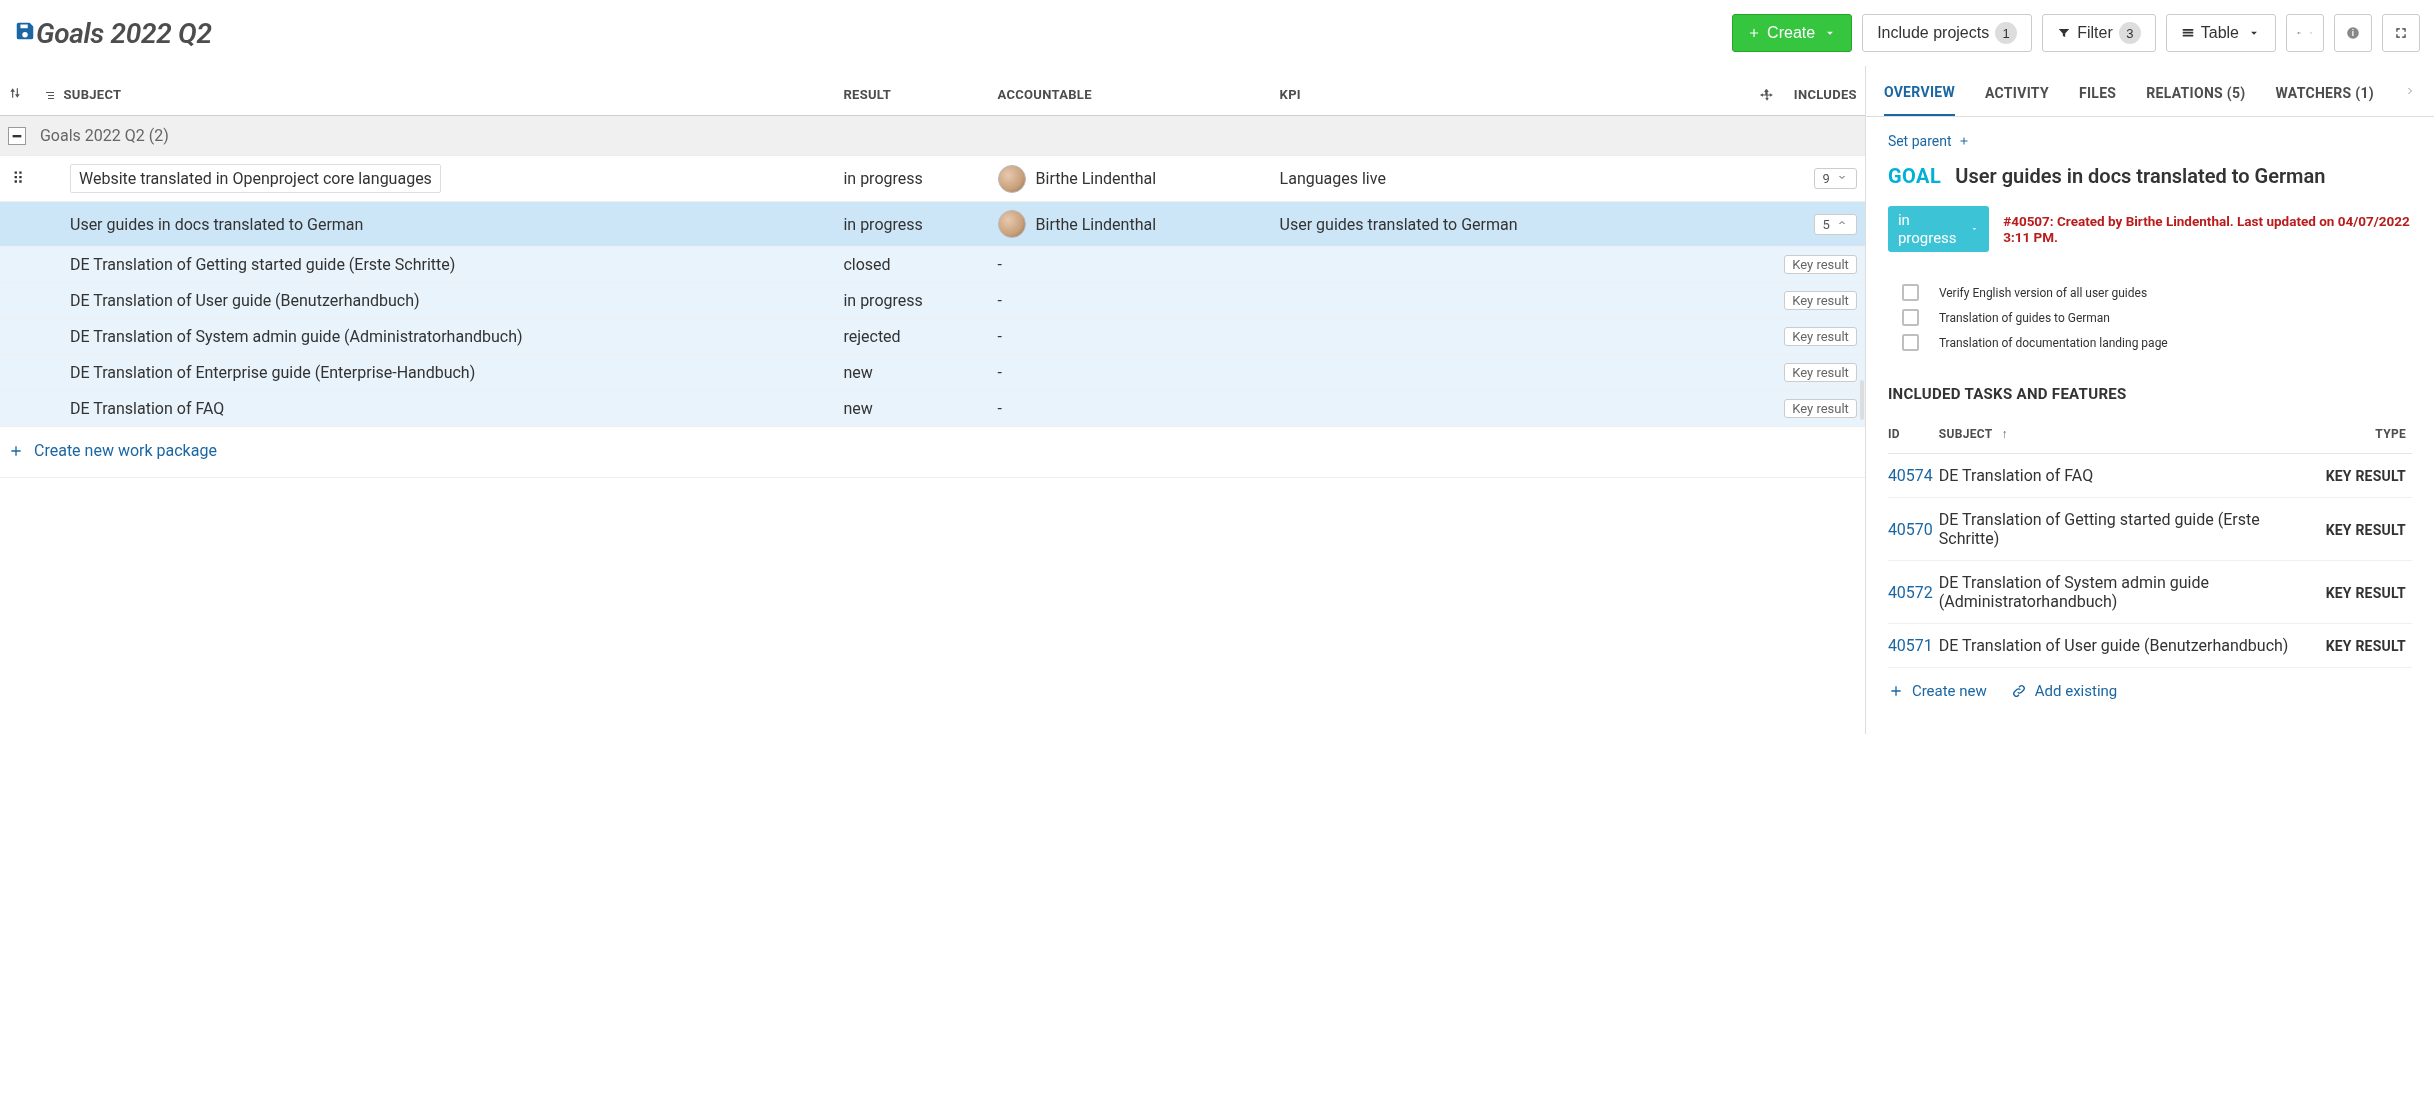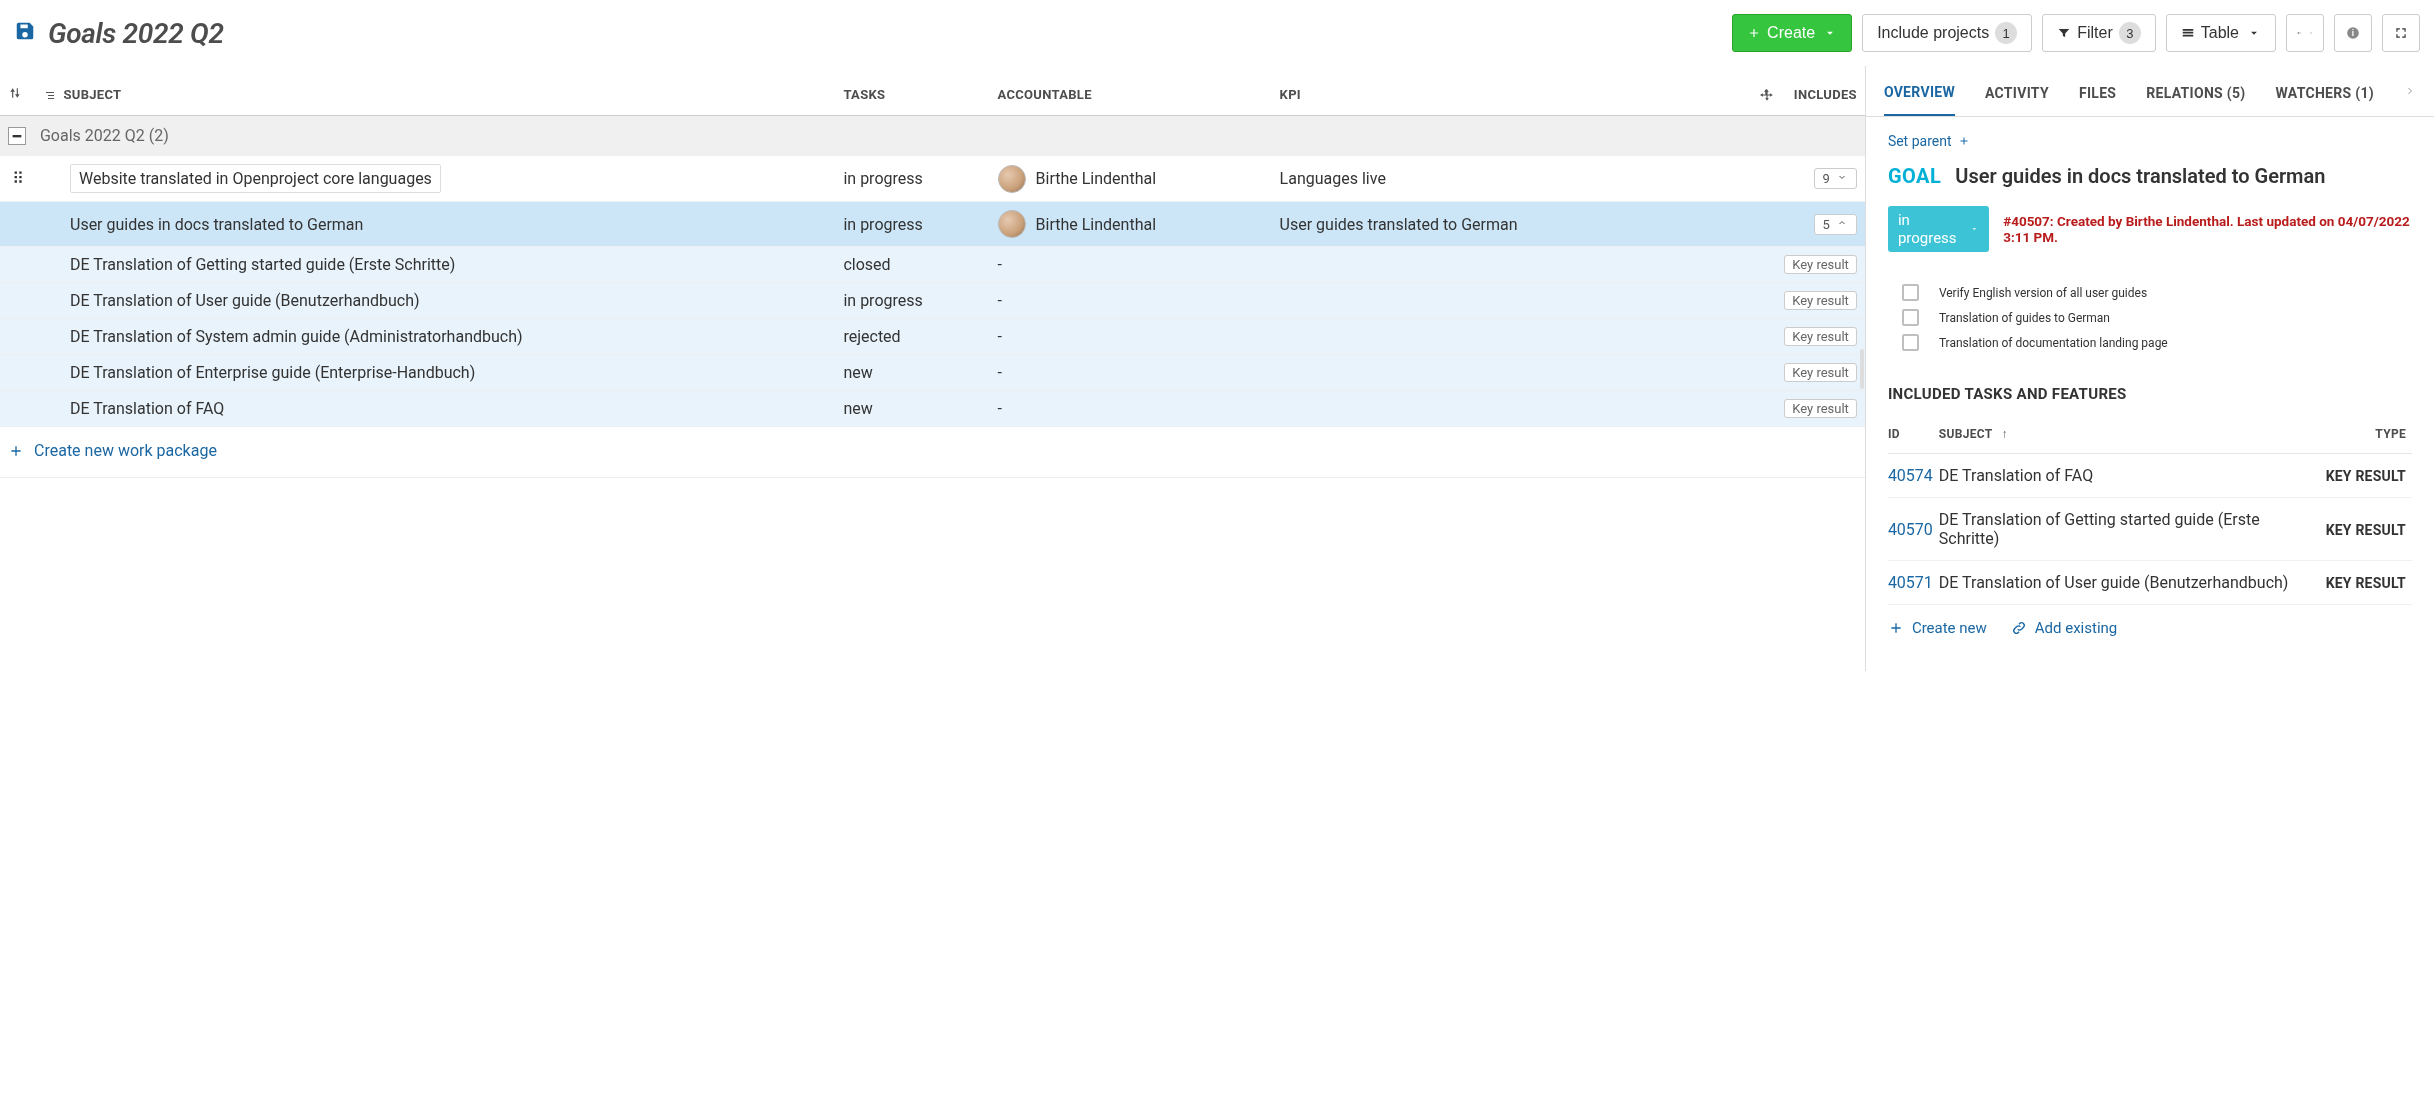--- a/index.html
+++ b/index.html
@@ -1,21 +1,21 @@
 <!DOCTYPE html>
 <html><head>
 <meta charset="utf-8">
 <style>
   * { box-sizing: border-box; margin: 0; padding: 0; }
   html, body { font-family: -apple-system, BlinkMacSystemFont, "Segoe UI", Roboto, "Helvetica Neue", Arial, sans-serif; font-size: 16px; color: #333; background: #fff; }
   .app { width: 100%; }
 
   
   .top-bar { display: flex; align-items: center; justify-content: space-between; padding: 14px 14px 14px 14px; }
-  .top-left { display: flex; align-items: center; gap: 12px; }
+  .top-left { display: flex; align-items: center; gap: 0; }
   .top-left .title { font-size: 28px; font-style: italic; font-weight: 600; color: #4d4d4d; letter-spacing: -0.3px; }
   .save-icon svg { width: 22px; height: 22px; fill: #1a67a3; }
   .top-right { display: flex; align-items: center; gap: 10px; }
   .btn { display: inline-flex; align-items: center; gap: 6px; height: 38px; padding: 0 14px; border: 1px solid #ccc; border-radius: 3px; background: #fff; color: #333; font-size: 16px; cursor: pointer; }
   .btn.green { background: #35c53f; border-color: #28a428; color: #fff; font-weight: 500; }
   .btn.green svg { fill: #fff; }
   .btn svg { width: 14px; height: 14px; fill: #333; }
   .badge-count { display: inline-flex; align-items: center; justify-content: center; min-width: 22px; height: 22px; padding: 0 6px; background: #ddd; border-radius: 11px; font-size: 13px; color: #333; }
   .btn.icon-only { padding: 0 10px; width: 38px; justify-content: center; }
   .btn .caret { margin-left: 2px; }
@@ -164,21 +164,21 @@
               <svg width="14" height="14" viewBox="0 0 24 24">
                   <path d="M8 4l-4 6h3v10h2V10h3L8 4zm8 16l4-6h-3V4h-2v10h-3l4 6z" fill="#555"></path>
                 </svg>
             </th>
             <th class="th-subject">
               <svg width="12" height="12" viewBox="0 0 24 24" style="vertical-align:middle;margin-right:4px">
                   <path d="M4 4h16v2H4V4zm4 6h12v2H8v-2zm0 6h12v2H8v-2z" fill="#555"></path>
                 </svg>
               <span>SUBJECT</span>
             </th>
-            <th>TASKS</th>
+            <th>RESULT</th>
             <th>ACCOUNTABLE</th>
             <th>KPI</th>
             <th class="th-includes">
               <span class="th-includes-wrap">
                 <svg width="14" height="14" viewBox="0 0 24 24">
                     <path d="M12 2l3 5h-2v4h4V9l5 3-5 3v-2h-4v4h2l-3 5-3-5h2v-4H5v2l-5-3 5-3v2h4V7H7l3-5z" fill="#555"></path>
                   </svg>
                 <span>INCLUDES</span>
               </span>
             </th>
@@ -363,20 +363,25 @@
                 <td><span class="link">40574</span></td>
                 <td>DE Translation of FAQ</td>
                 <td style="text-align: right;"><span class="type-badge">KEY RESULT</span></td>
               </tr>
               <tr>
                 <td><span class="link">40570</span></td>
                 <td>DE Translation of Getting started guide (Erste Schritte)</td>
                 <td style="text-align: right;"><span class="type-badge">KEY RESULT</span></td>
               </tr>
               <tr>
+                <td><span class="link">40572</span></td>
+                <td>DE Translation of System admin guide (Administratorhandbuch)</td>
+                <td style="text-align: right;"><span class="type-badge">KEY RESULT</span></td>
+              </tr>
+              <tr>
                 <td><span class="link">40571</span></td>
                 <td>DE Translation of User guide (Benutzerhandbuch)</td>
                 <td style="text-align: right;"><span class="type-badge">KEY RESULT</span></td>
               </tr>
             </tbody>
         </table>
 
         <div class="related-actions">
           <span class="link-btn">
             <svg viewBox="0 0 24 24">

